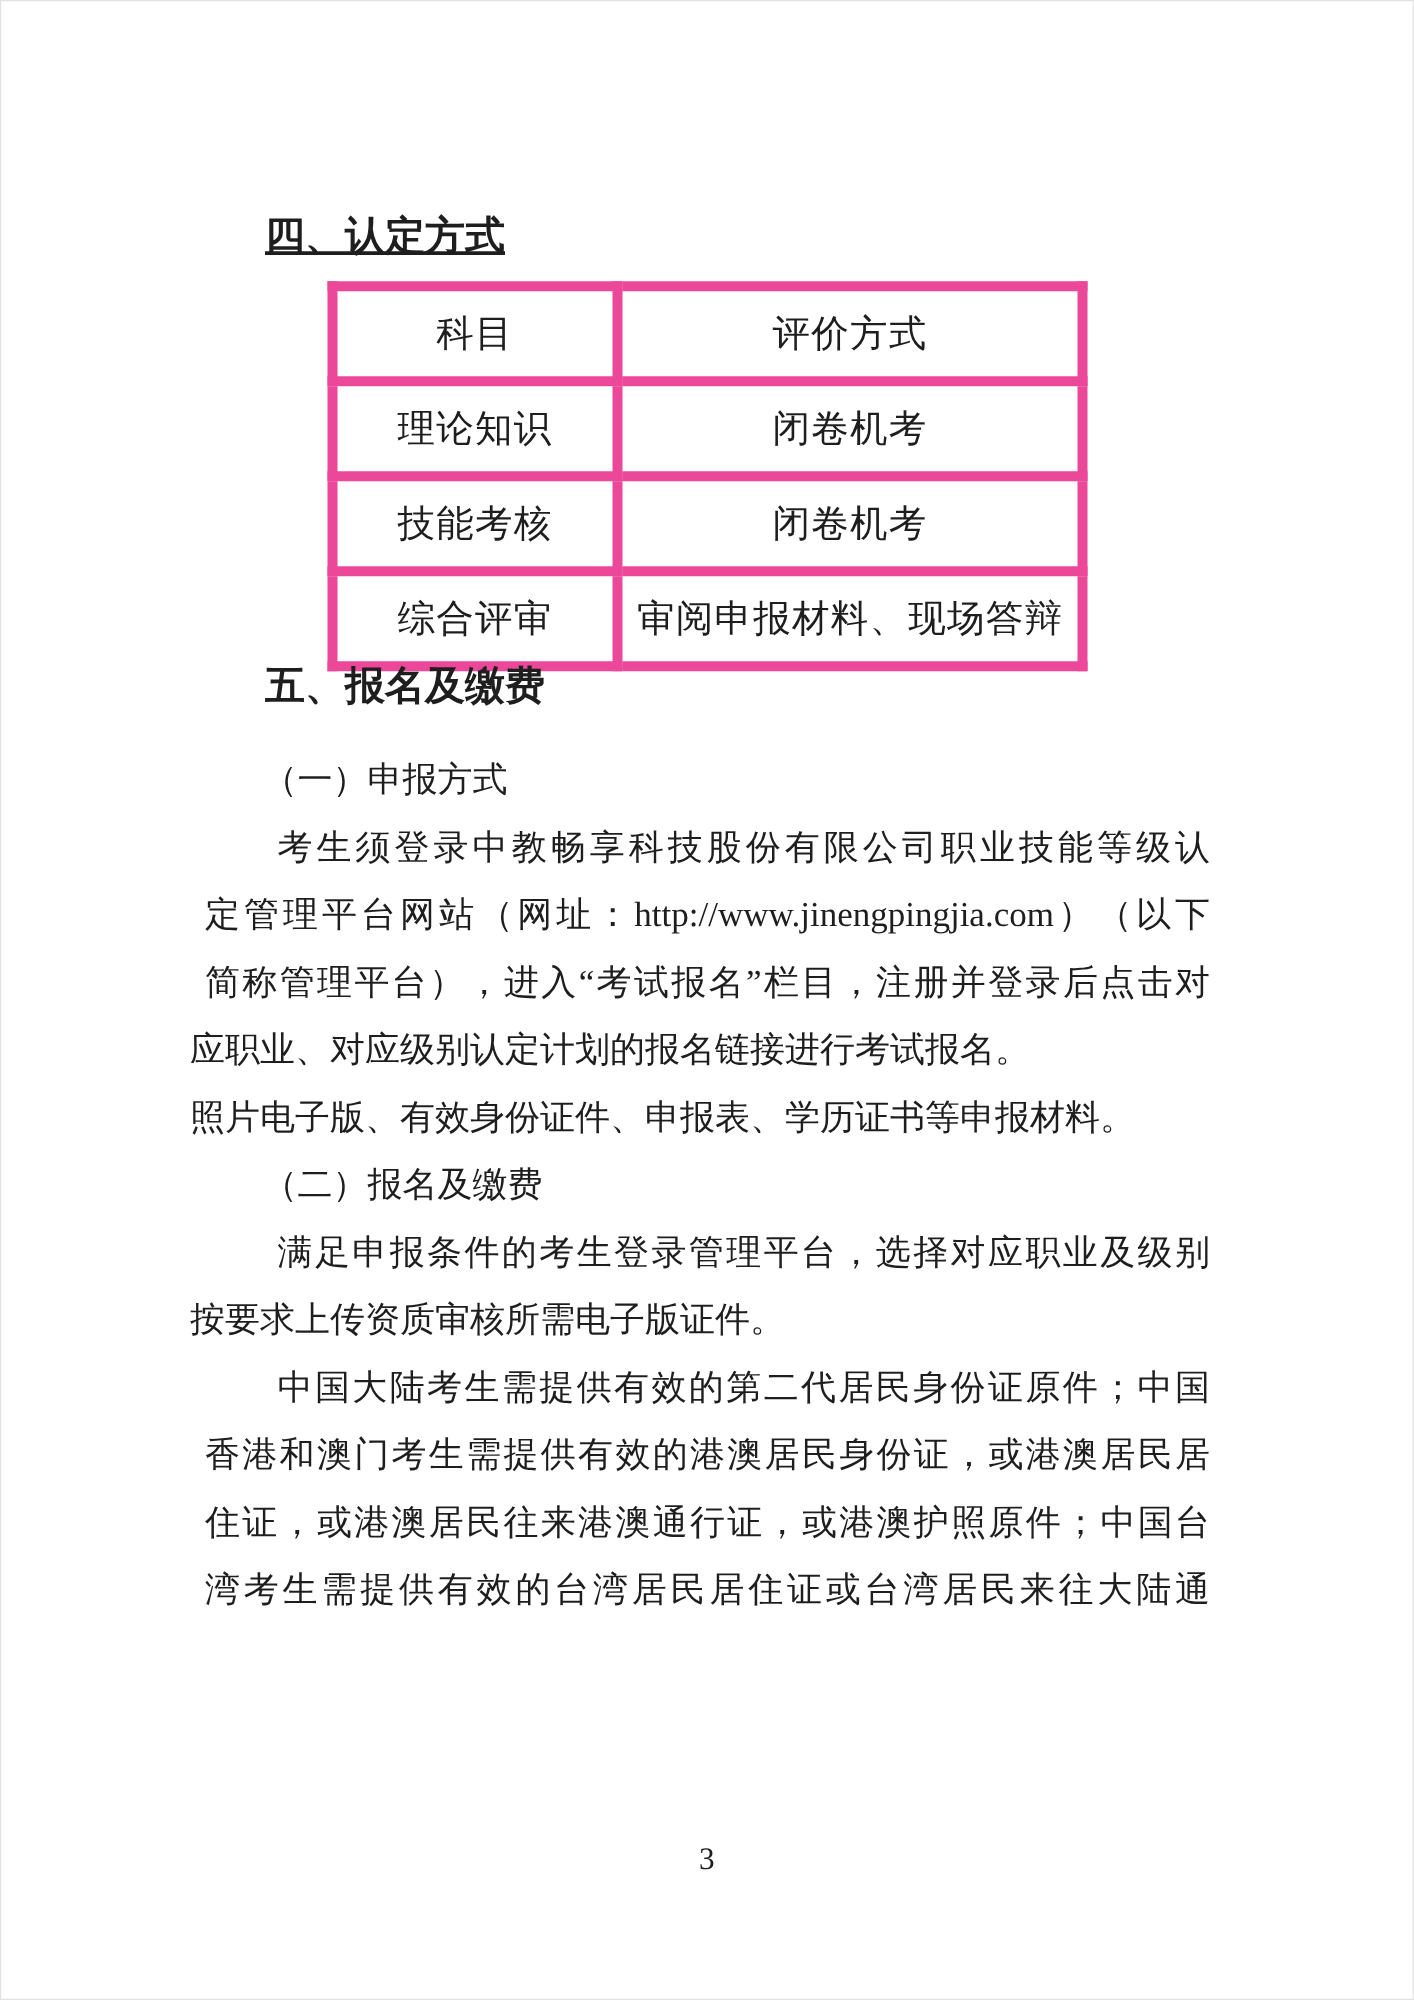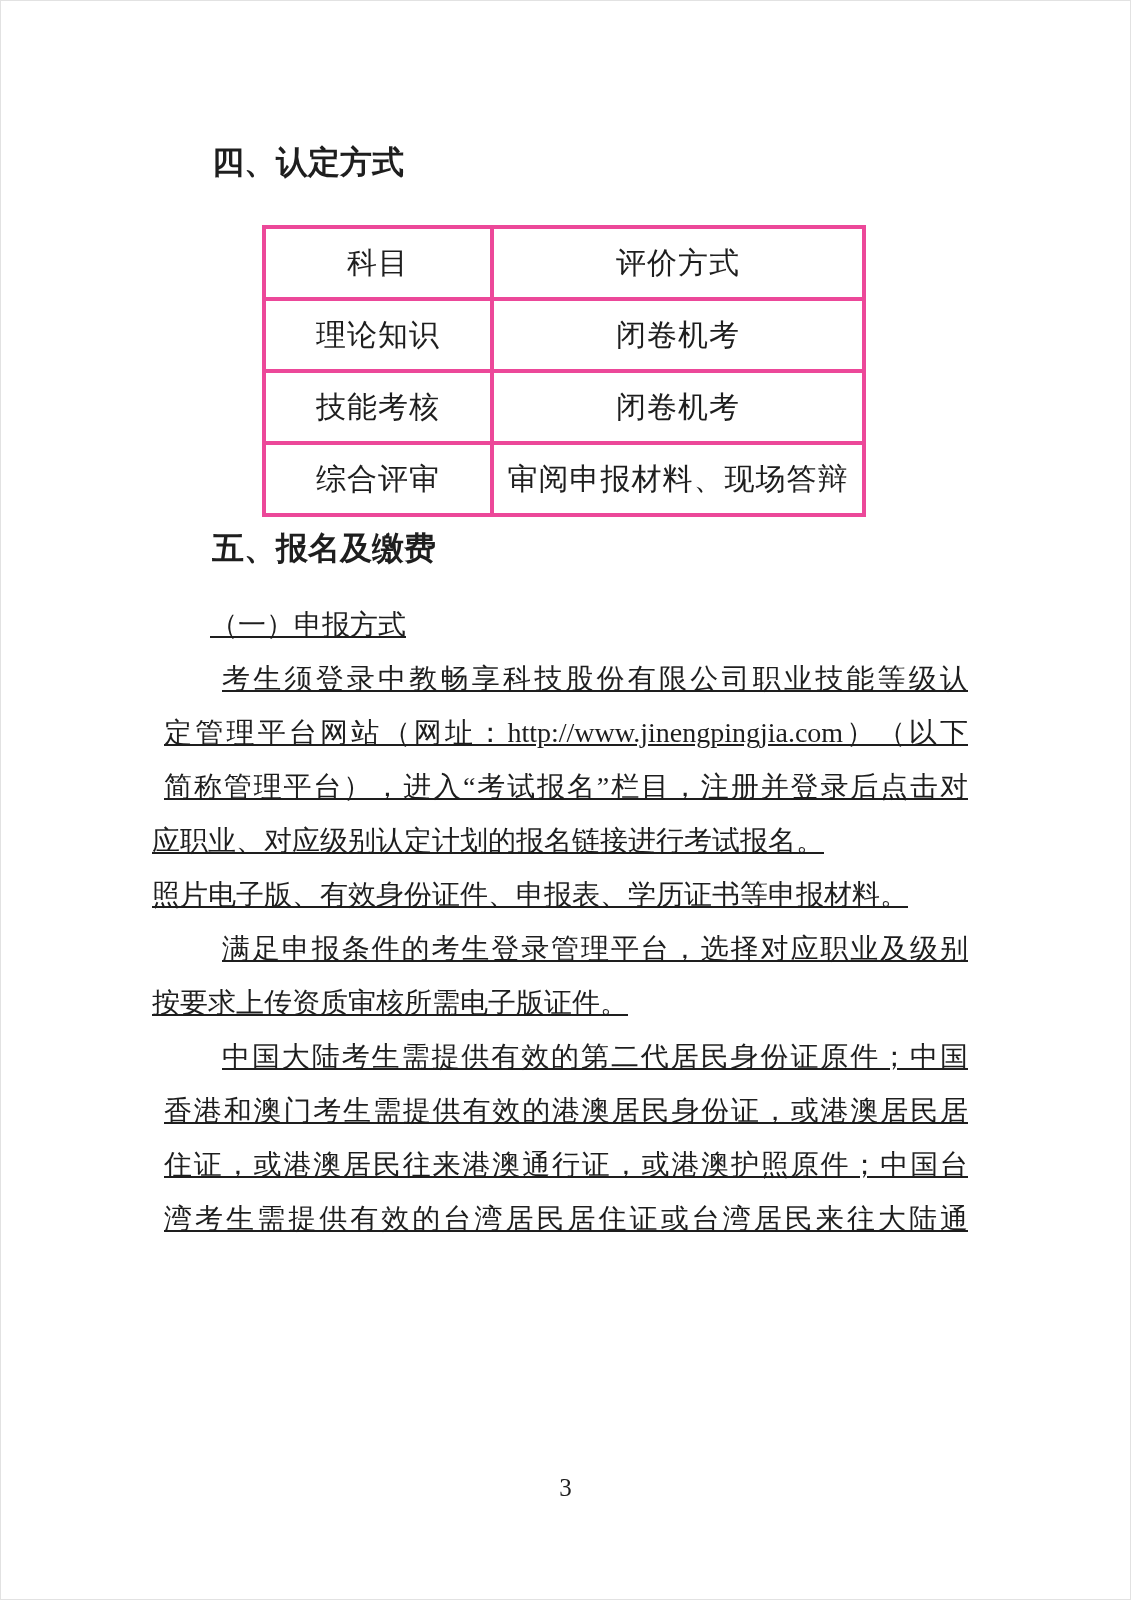--- a/index.html
+++ b/index.html
@@ -19,48 +19,47 @@
   .heading {
     position: absolute;
     left: 152px; width: 816px;
     font-family: "Liberation Sans", "DejaVu Sans", sans-serif;
     font-weight: bold;
     font-size: 32px;
     line-height: 40px;
     text-indent: 60px;
     white-space: nowrap;
   }
-  #heading-4 { top: 142px; }
+  #heading-4 { top: 168px; text-decoration: underline; }
   #heading-5 { top: 528px; }
 
   .tbl {
     position: absolute;
     left: 262px; top: 225px;
     width: 600px;
     border-collapse: collapse;
     table-layout: fixed;
   }
   .tbl th, .tbl td {
-    border: 4px solid #ec4899;
+    border: 8px solid #ec4899;
     text-align: center;
     vertical-align: middle;
     font-weight: normal;
     font-size: 30px;
     height: 68px;
     padding: 0 4px;
     letter-spacing: 1px;
     overflow: hidden;
   }
 
   .body-text {
     position: absolute;
     left: 152px; top: 598px;
     width: 816px;
     font-size: 28px;
-    text-decoration: underline;
   }
   .line {
     height: 54px;
     line-height: 54px;
     text-align: left;
     white-space: nowrap;
   }
   .line.stretch {
     white-space: normal;
     text-align: justify;
@@ -113,20 +112,21 @@
 
 <div class="heading" id="heading-5">五、报名及缴费</div>
 
 <div class="body-text" id="body-text">
     <div class="line indent">（一）申报方式</div>
     <div class="line stretch indent">考生须登录中教畅享科技股份有限公司职业技能等级认</div>
     <div class="line stretch">定管理平台网站（网址：http://www.jinengpingjia.com）（以下</div>
     <div class="line stretch">简称管理平台），进入“考试报名”栏目，注册并登录后点击对</div>
     <div class="line">应职业、对应级别认定计划的报名链接进行考试报名。</div>
     <div class="line">照片电子版、有效身份证件、申报表、学历证书等申报材料。</div>
+    <div class="line indent">（二）报名及缴费</div>
     <div class="line stretch indent">满足申报条件的考生登录管理平台，选择对应职业及级别</div>
     <div class="line">按要求上传资质审核所需电子版证件。</div>
     <div class="line stretch indent">中国大陆考生需提供有效的第二代居民身份证原件；中国</div>
     <div class="line stretch">香港和澳门考生需提供有效的港澳居民身份证，或港澳居民居</div>
     <div class="line stretch">住证，或港澳居民往来港澳通行证，或港澳护照原件；中国台</div>
     <div class="line stretch">湾考生需提供有效的台湾居民居住证或台湾居民来往大陆通</div>
   </div>
 
 <div class="pagenum">3</div>
 

